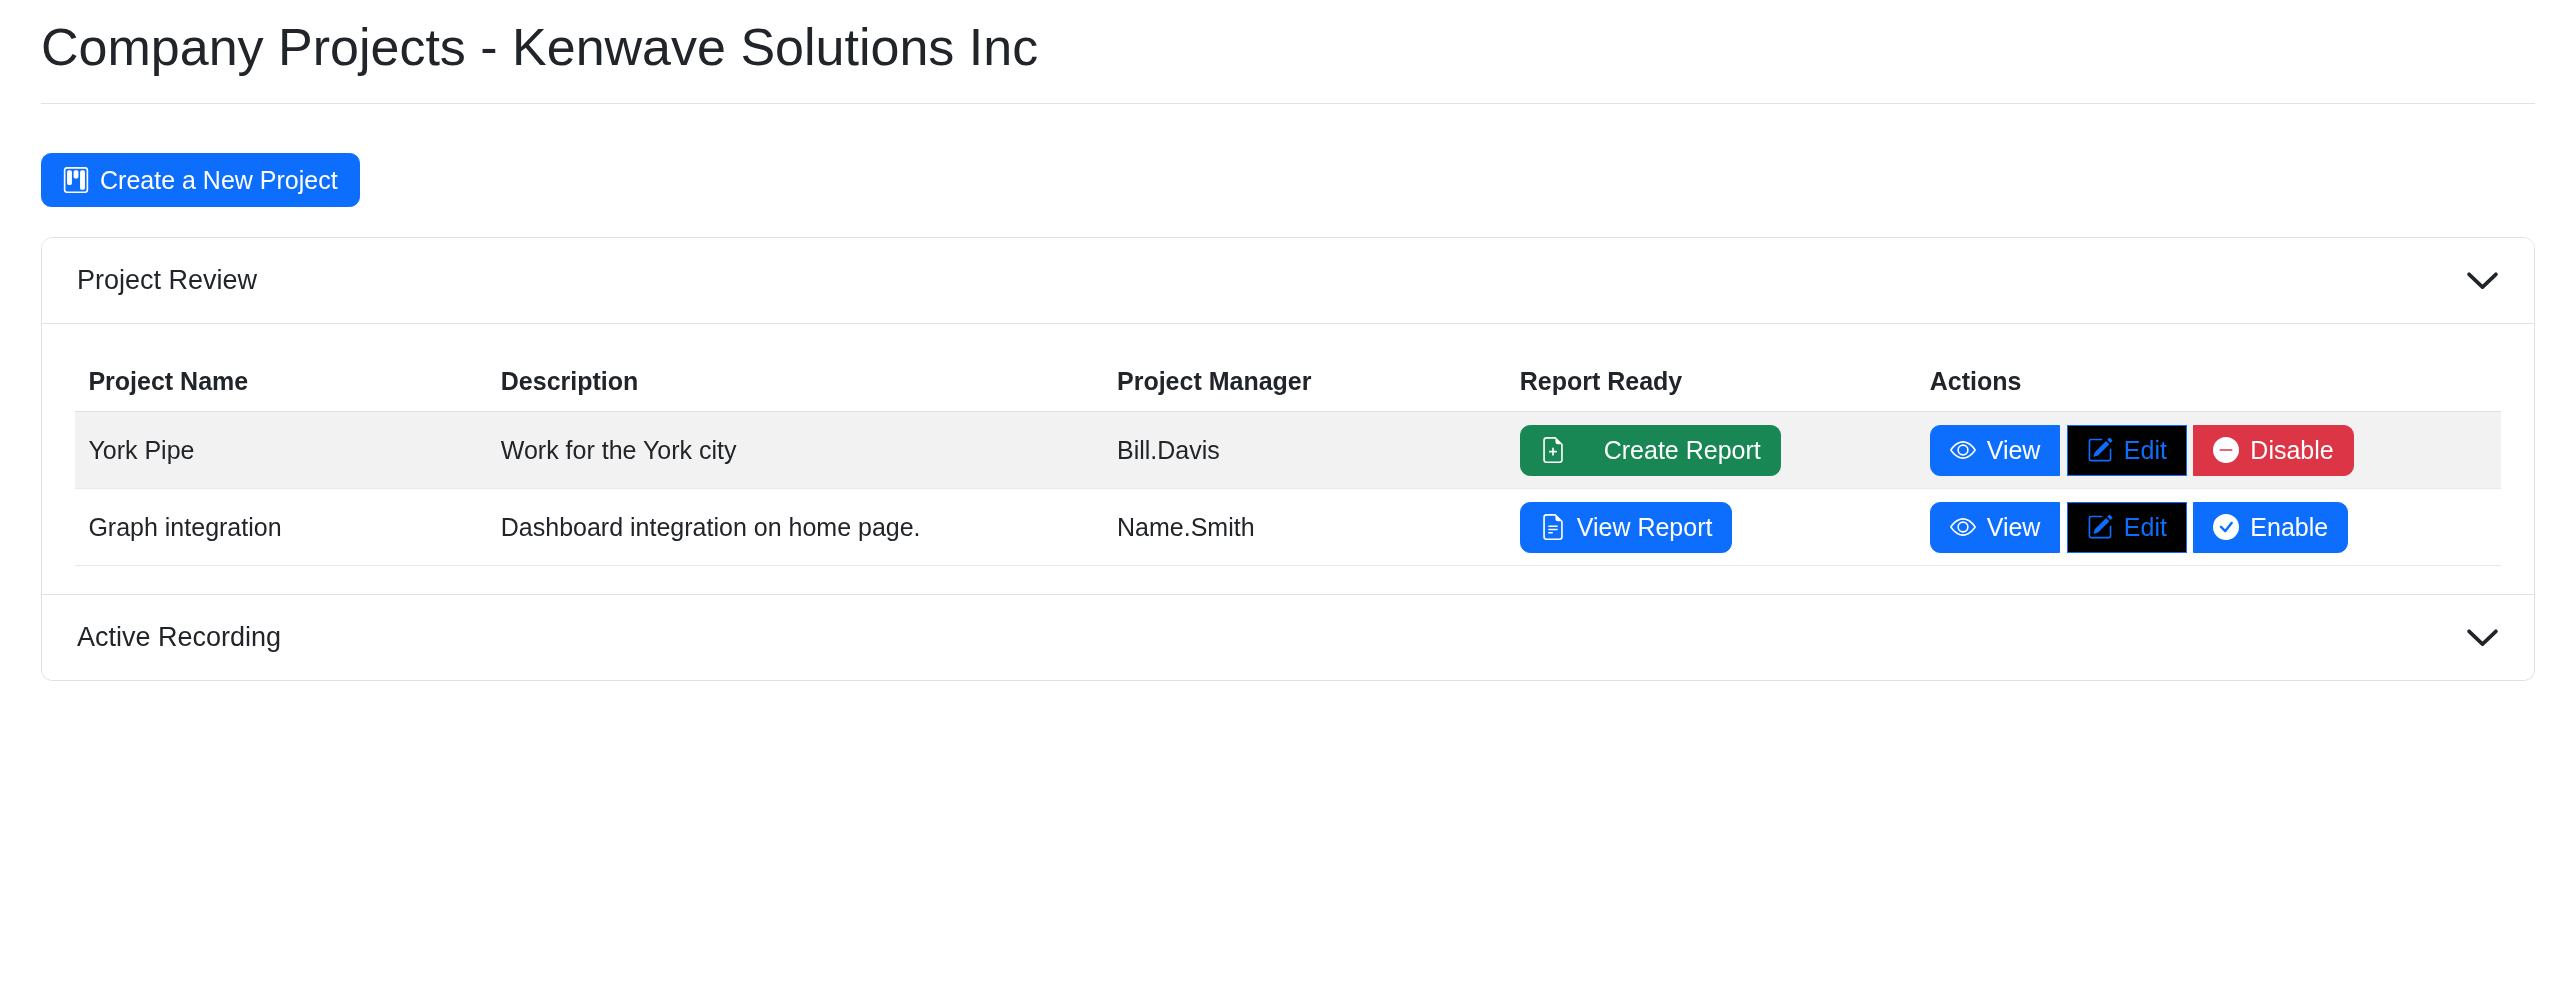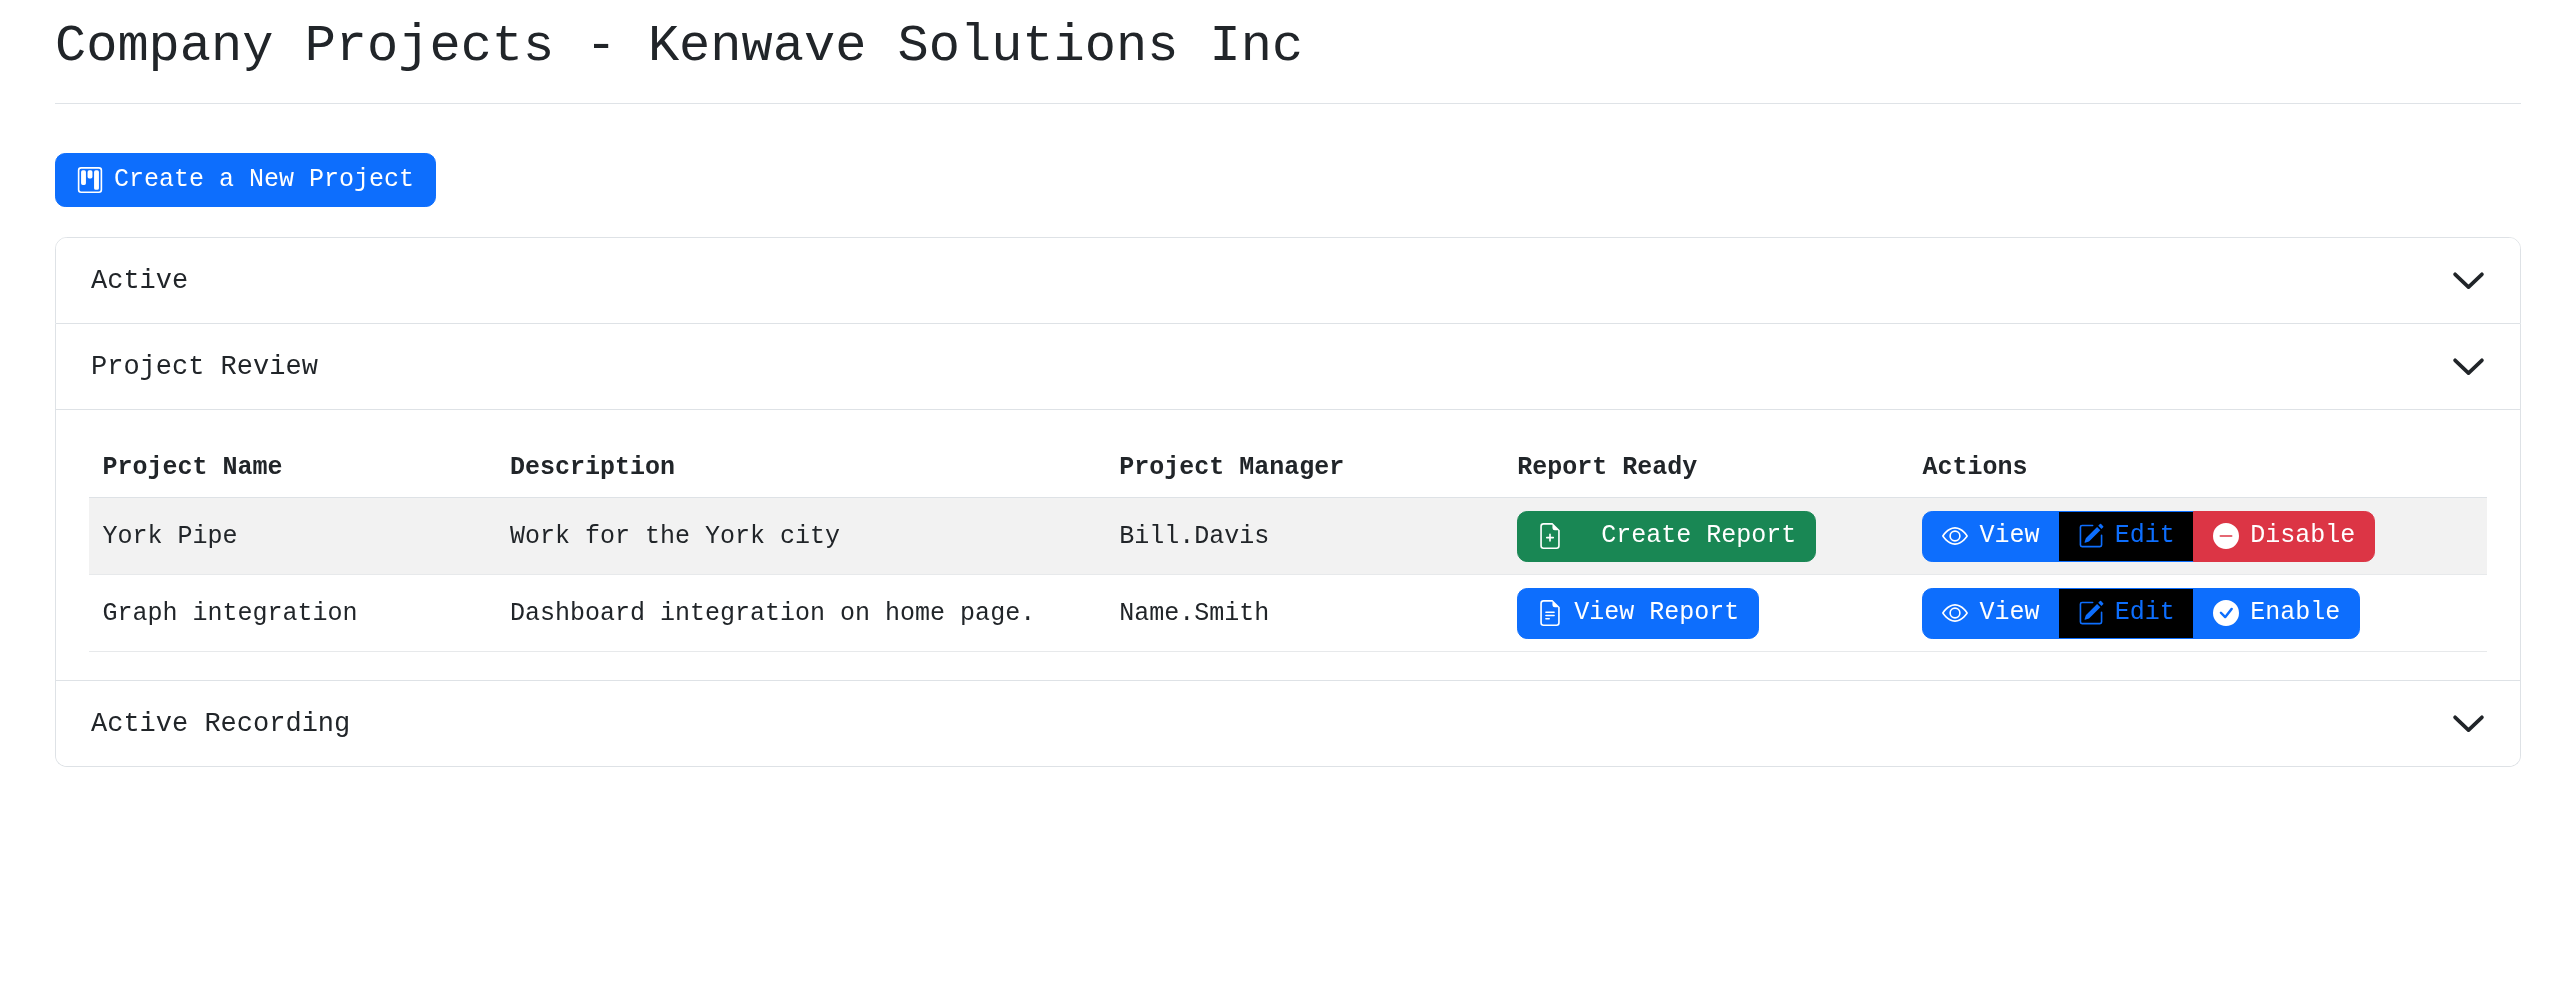--- a/index.html
+++ b/index.html
@@ -1,19 +1,19 @@
 <!DOCTYPE html>
 <html style="font-size:12.6px"><head>
 <meta charset="utf-8">
 <style>
   * { box-sizing: border-box; margin: 0; padding: 0; }
   html, body { width: 2576px; height: 994px; background: #ffffff; overflow: hidden; }
   body { font-family: "Liberation Sans", "DejaVu Sans", sans-serif; color: #212529; }
 
-  .page { margin: 0 55px; font-family: Liberation Mono, monospace; }
+  .page { margin: 0 41px; }
 
   
   .page-title {
     font-size: 52px;
     font-weight: 300;
     line-height: 1.2;
     color: #212529;
     padding-top: 15.7px;
   }
   .title-divider {
@@ -37,21 +37,21 @@
     white-space: nowrap;
   }
   .btn svg { width: 26px; height: 26px; flex: 0 0 auto; }
   .btn-primary   { background: #0d6efd; border-color: #0d6efd; color: #ffffff; }
   .btn-success   { background: #198754; border-color: #198754; color: #ffffff; gap: 38px; }
   .btn-danger    { background: #dc3545; border-color: #dc3545; color: #ffffff; }
   .btn-outline-primary { background: #000000; border-color: #0d6efd; color: #0d6efd; }
 
   .btn-create { margin-top: 49px; padding: 11px 21px; }
 
-  .btn-group { display: inline-flex; }
+  .btn-group { display: inline-flex; gap: 8px; }
   .btn-group .btn { border-radius: 0; }
   .btn-group .btn + .btn { margin-left: -1.6px; }
   .btn-group .btn:first-child { border-top-left-radius: 10.2px; border-bottom-left-radius: 10.2px; }
   .btn-group .btn:last-child  { border-top-right-radius: 10.2px; border-bottom-right-radius: 10.2px; }
 
   
   .accordion { margin-top: 30px; }
   .accordion-item {
     border: 1.6px solid #dee2e6;
     background: #ffffff;
@@ -155,30 +155,20 @@
     <span class="icon">
       <svg viewBox="0 0 16 16" fill="currentColor" width="26" height="26">
           <use href="#i-kanban"></use>
         </svg>
     </span>
     <span>Create a New Project</span>
   </button>
 
   <div class="accordion">
 
-    <div class="accordion-item">
-      <button class="accordion-button">
-        <span>Active</span>
-        <span class="icon">
-          <svg class="chev" viewBox="0 0 16 16">
-              <use href="#i-chevron-down"></use>
-            </svg>
-        </span>
-      </button>
-    </div>
 
     <div class="accordion-item">
       <button class="accordion-button">
         <span>Project Review</span>
         <span class="icon">
           <svg class="chev" viewBox="0 0 16 16">
               <use href="#i-chevron-down"></use>
             </svg>
         </span>
       </button>

